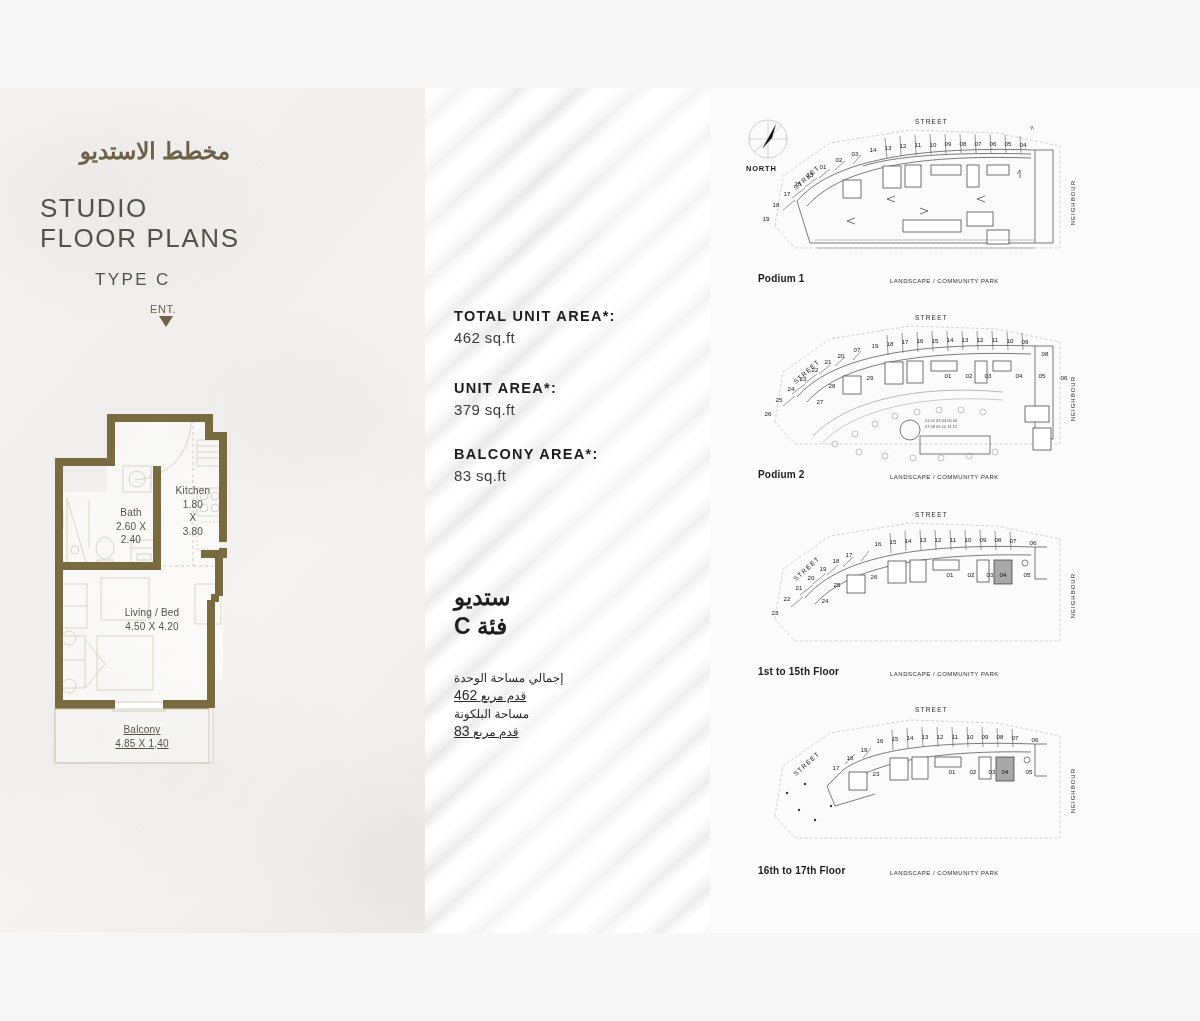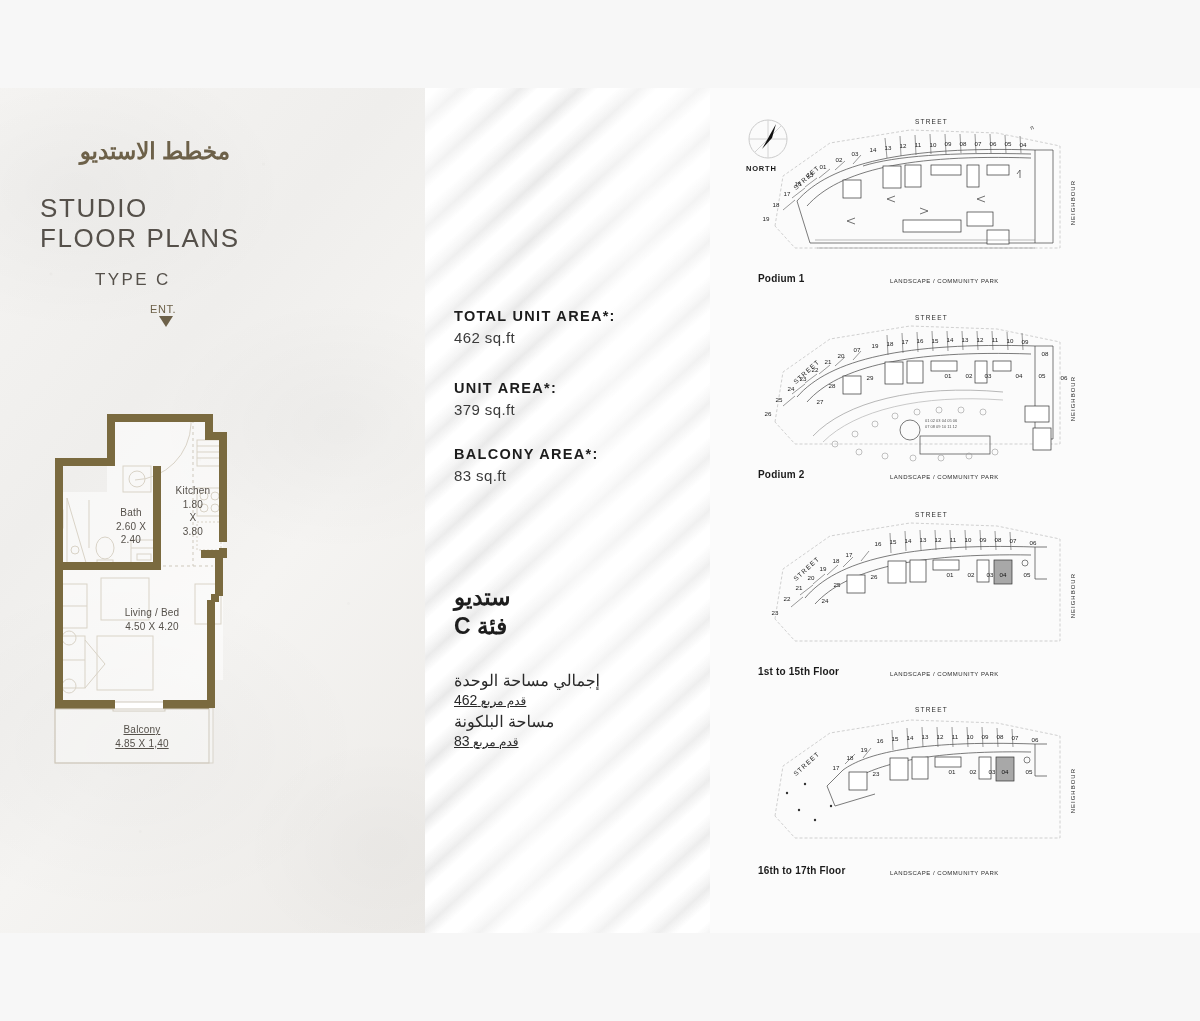--- a/index.html
+++ b/index.html
@@ -42,21 +42,21 @@
         #fbfbfb 12px,#f2f2f2 19px,
         #e9e9e9 24px,#f4f4f4 30px,
         #ffffff 36px,#ffffff 40px);}
   .mid:after{content:"";position:absolute;inset:0;
     background:linear-gradient(100deg,rgba(255,255,255,.55) 0%,rgba(255,255,255,0) 30%,rgba(255,255,255,.6) 55%,rgba(255,255,255,.1) 100%);}
   .midtxt{position:absolute;left:29px;top:0;width:240px;z-index:3;}
   .ar-hd{font-size:14.5px;font-weight:700;letter-spacing:1.3px;color:#1d1d1d;margin-bottom:5px;}
   .ar-val{font-size:15px;color:#3b3b3b;letter-spacing:.4px;font-weight:300;}
   .blk{margin-bottom:28px;}
   .arab-title{font-size:23px;font-weight:700;color:#1d1d1d;direction:rtl;text-align:left;line-height:1.25;}
-  .arab-hd{font-size:16px;color:#2a2a2a;direction:rtl;text-align:left;margin-top:4px;}
+  .arab-hd{font-size:12px;color:#2a2a2a;direction:rtl;text-align:left;margin-top:4px;}
   .arab-val{font-size:12px;color:#2a2a2a;direction:rtl;text-align:left;margin-top:2px;text-decoration:underline;}
   .arab-val b{font-weight:400;font-size:14px;}
 
   
   .right{position:absolute;left:710px;top:0;width:490px;height:845px;background:#fbfbfb;}
   .key{position:absolute;left:0;width:360px;height:190px;}
   .keylabel{position:absolute;font-size:10px;font-weight:700;color:#1a1a1a;letter-spacing:.2px;padding-left:23px;}
   .street-top{position:absolute;font-size:6.5px;letter-spacing:1.2px;color:#2b2b2b;}
   .street-diag{position:absolute;font-size:6.5px;letter-spacing:1.2px;color:#2b2b2b;transform:rotate(-42deg);}
   .park{position:absolute;font-size:6px;letter-spacing:.5px;color:#2b2b2b;}

